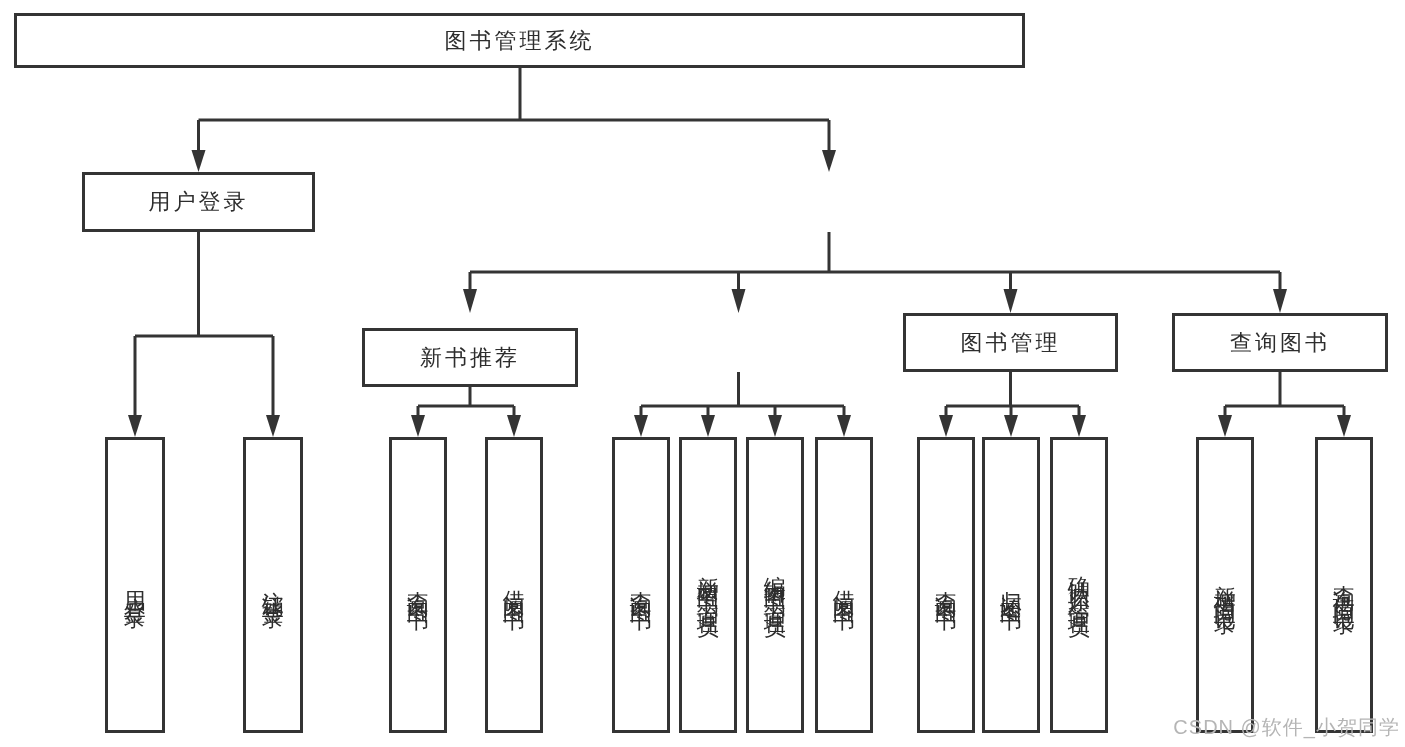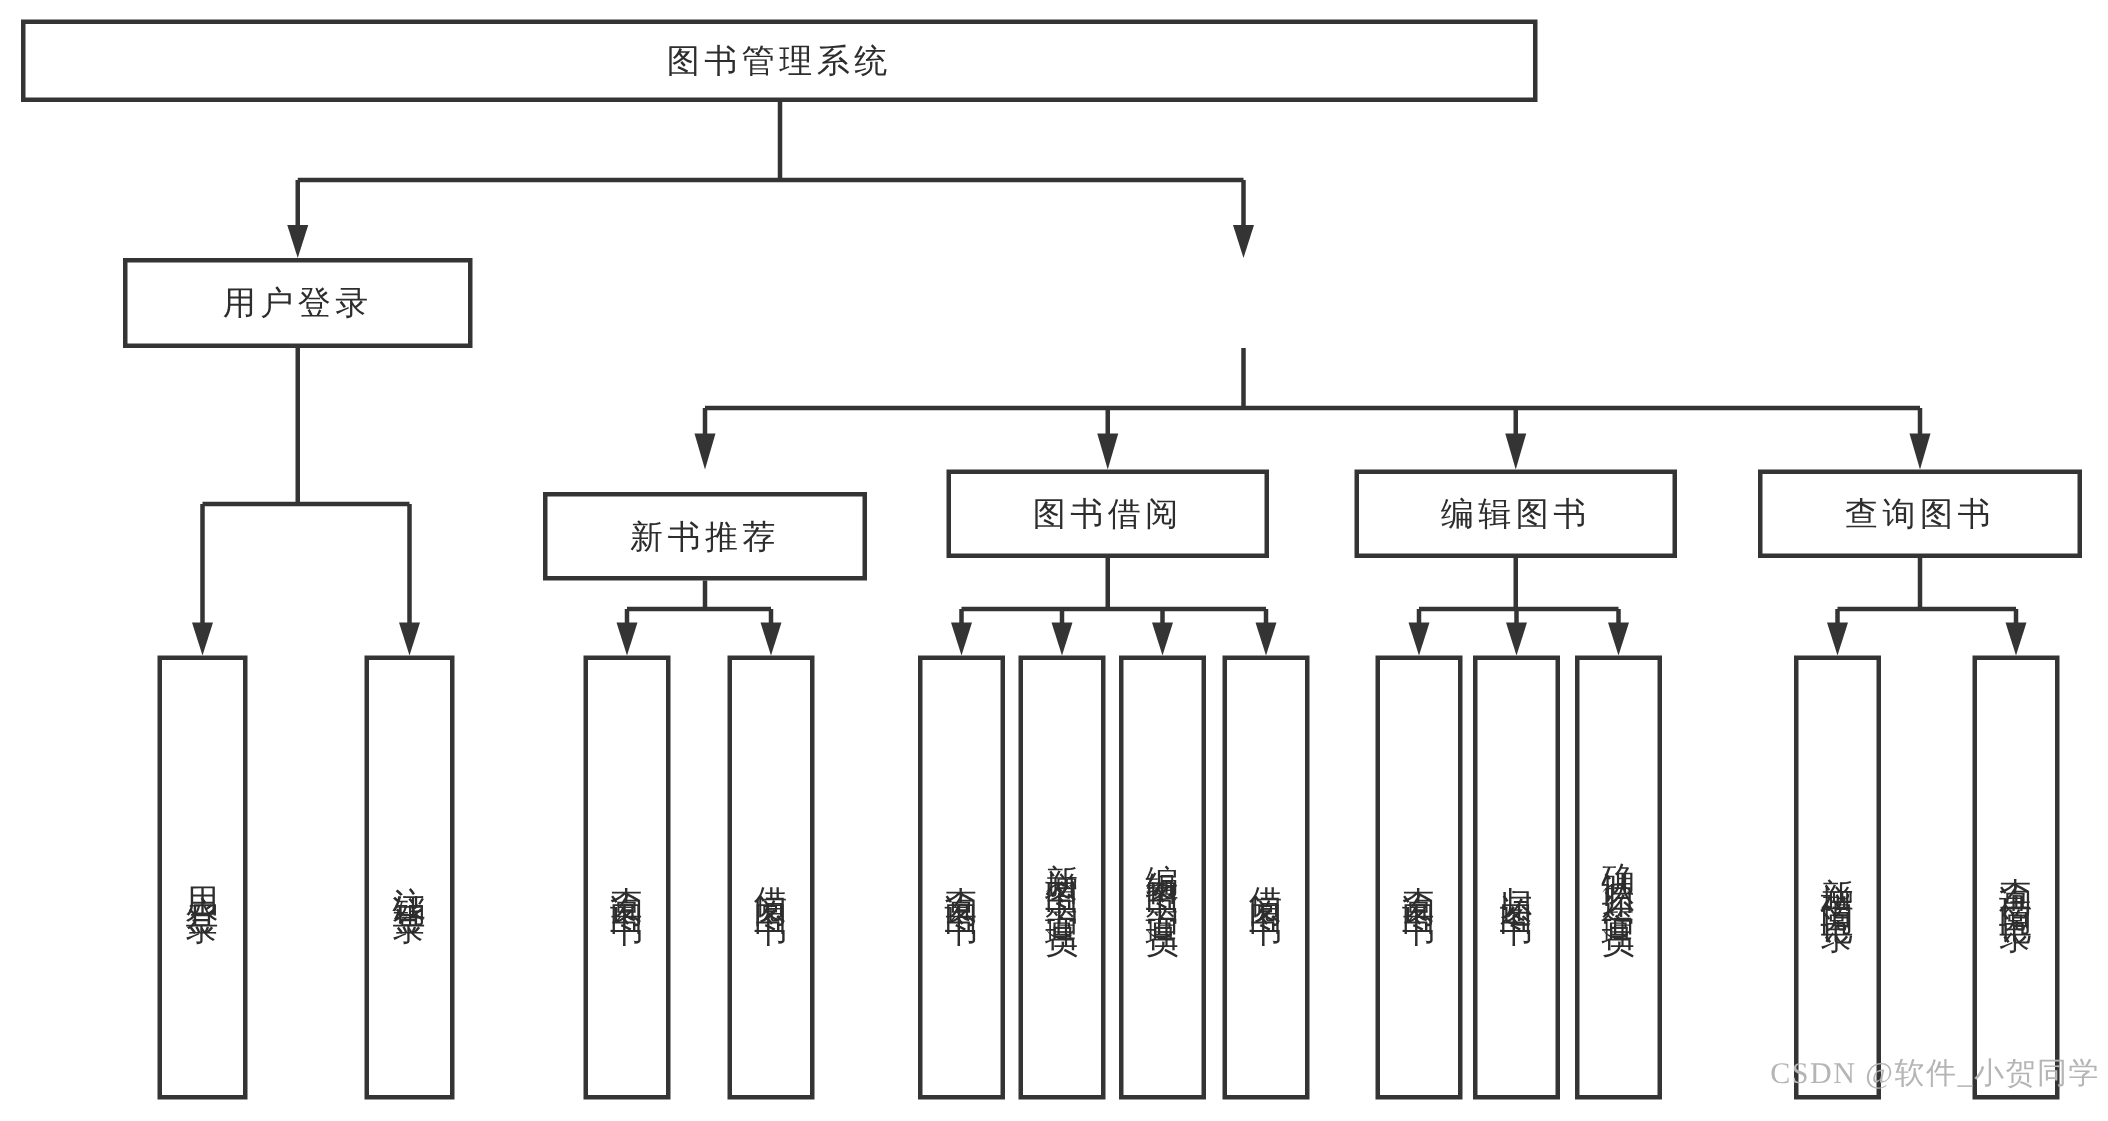--- a/index.html
+++ b/index.html
@@ -27,26 +27,26 @@
   }
   .box.v{
     writing-mode:vertical-rl;
     text-orientation:mixed;
     letter-spacing:6px;
     line-height:1.15;
   }
   .watermark{
     position:absolute;
     right:5px;
-    bottom:18px;
+    bottom:6px;
     font-size:20px;
     color:#b5b5b5;
     letter-spacing:1px;
     z-index:3;
-    font-family:Liberation Serif, serif;
+    font-family:Liberation Sans, sans-serif;
   }
 </style>
 </head>
 <body>
 
 <div class="canvas">
 
   <svg class="connectors" width="1405" height="747" viewBox="0 0 1405 747">
     <g stroke="#343434" stroke-width="3" fill="none">
       <path d="M520 68 V120 M198.5 120 H829 M198.5 120 V152 M829 120 V152"></path>
@@ -78,22 +78,21 @@
       <polygon points="1218,415 1232,415 1225,437"></polygon>
       <polygon points="1337,415 1351,415 1344,437"></polygon>
     </g>
   </svg>
 
   <div class="box" style="left:14px;top:13px;width:1011px;height:55px">图书管理系统</div>
 
   <div class="box" style="left:82px;top:172px;width:233px;height:60px">用户登录</div>
 
   <div class="box" style="left:362px;top:328px;width:216px;height:59px">新书推荐</div>
-  <div class="box" style="left:631px;top:313px;width:215px;height:59px">图书借阅</div>
-  <div class="box" style="left:903px;top:313px;width:215px;height:59px">编辑图书</div>
+  <div class="box" style="left:903px;top:313px;width:215px;height:59px">图书管理</div>
   <div class="box" style="left:1172px;top:313px;width:216px;height:59px">查询图书</div>
 
   <div class="box v" style="left:105px;top:437px;width:60px;height:296px">用户登录</div>
   <div class="box v" style="left:243px;top:437px;width:60px;height:296px">注销登录</div>
 
   <div class="box v" style="left:389px;top:437px;width:58px;height:296px">查询图书</div>
   <div class="box v" style="left:485px;top:437px;width:58px;height:296px">借阅图书</div>
 
   <div class="box v" style="left:612px;top:437px;width:58px;height:296px">查询图书</div>
   <div class="box v" style="left:679px;top:437px;width:58px;height:296px">新增图书（管理员）</div>

